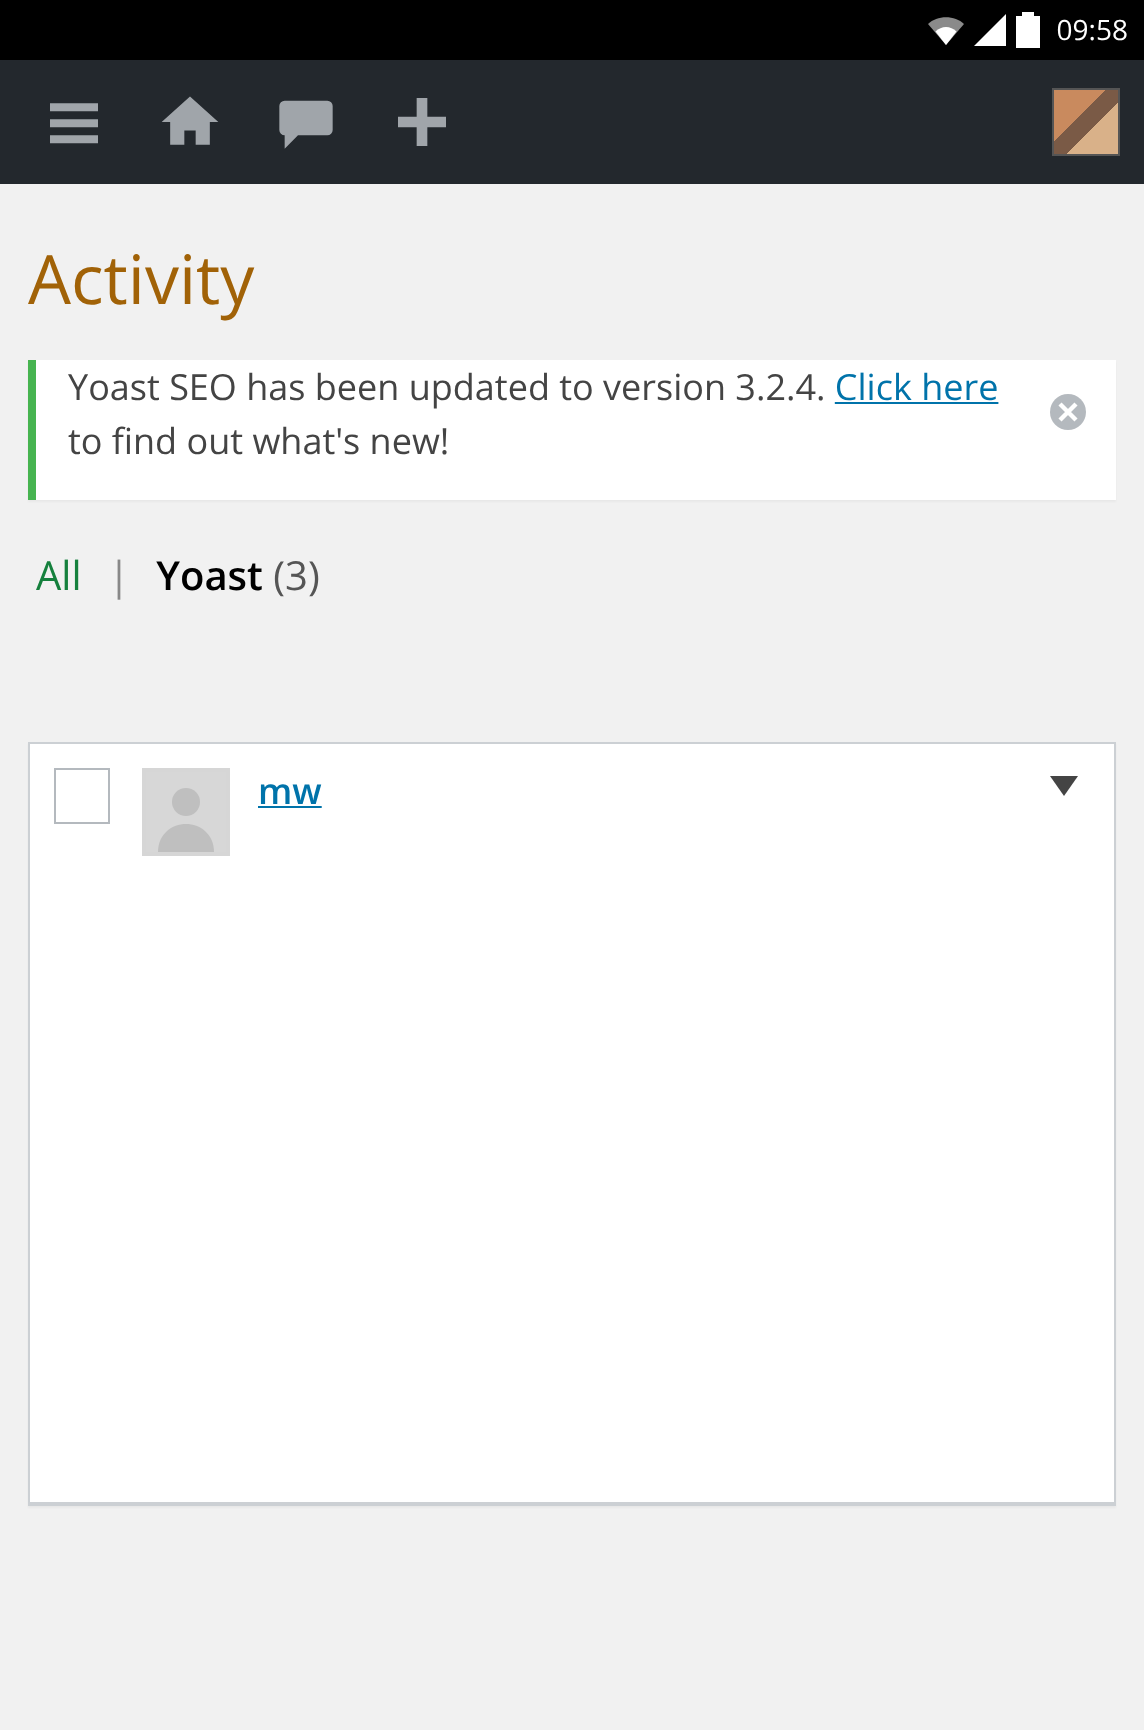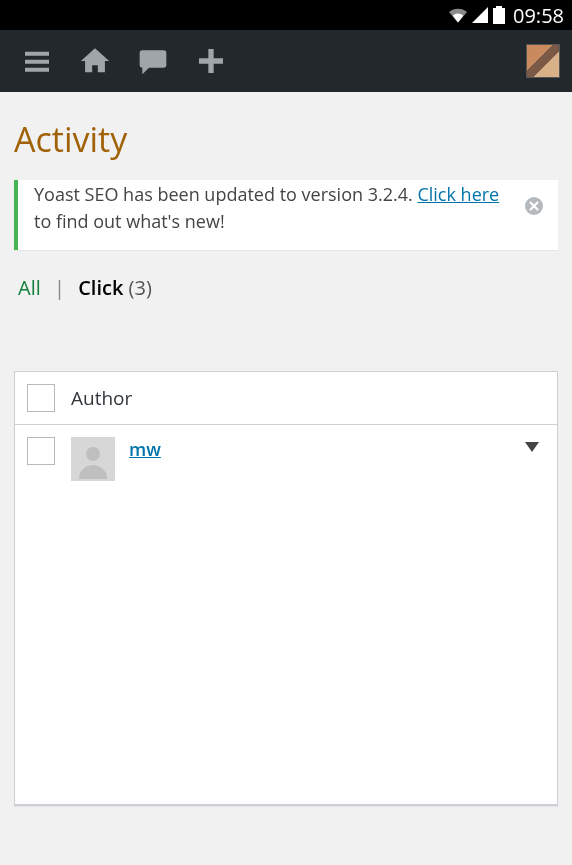--- a/index.html
+++ b/index.html
@@ -13,21 +13,21 @@
     }
     
     .status-bar {
       height: 30px;
       background: #000;
       color: #fff;
       display: flex;
       align-items: center;
       justify-content: flex-end;
       padding: 0 8px;
-      font-size: 20px;
+      font-size: 14px;
       gap: 4px;
     }
     .status-bar .time { font-weight: 500; margin-left: 4px; }
     
     .admin-bar {
       height: 62px;
       background: #23282d;
       display: flex;
       align-items: center;
       padding: 0 12px;
@@ -188,31 +188,27 @@
           <path stroke="#fff" stroke-width="2.2" d="M6 6l8 8M14 6l-8 8"></path>
         </svg>
     </div>
   </div>
 </div>
 
 <div class="filters">
   <a href="#">All</a>
   <span class="sep">|</span>
   <span class="current">
-    <span>Click</span>
+    <span>Yoast</span>
     <span class="count">(3)</span>
   </span>
 </div>
 
 <div class="table-wrap">
   <div class="wp-table">
-    <div class="hdr">
-      <div class="cb"></div>
-      <span>Author</span>
-    </div>
     <div class="row">
       <div class="cb"></div>
       <div class="mini-avatar">
         <svg width="40" height="40" viewBox="0 0 40 40">
             <rect width="40" height="40" fill="#d7d7d7"></rect>
             <circle cx="20" cy="15" r="7" fill="#bfbfbf"></circle>
             <path d="M6 40c0-9 7-14 14-14s14 5 14 14z" fill="#bfbfbf"></path>
           </svg>
       </div>
       <a href="#" class="author-name">mw</a>

